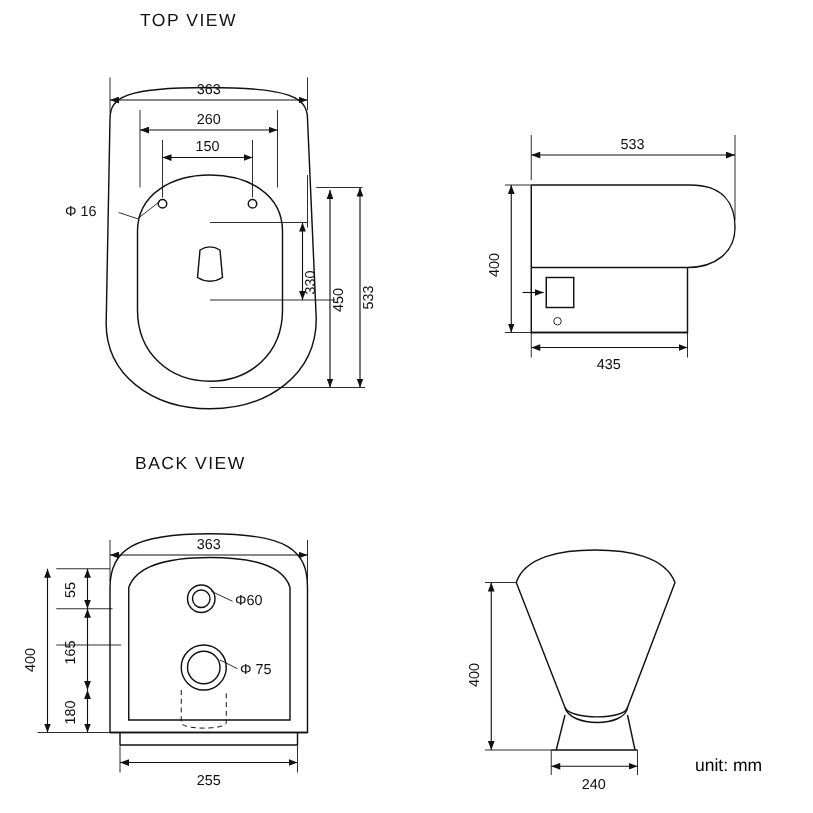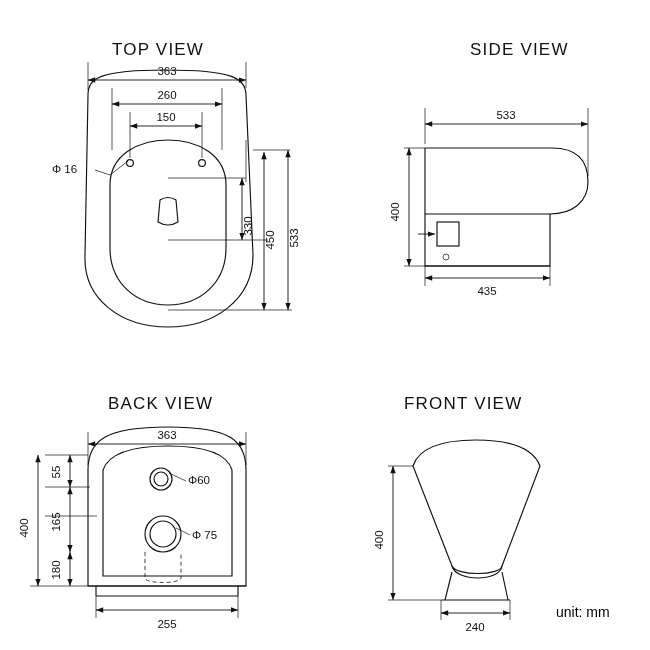--- a/index.html
+++ b/index.html
@@ -21,26 +21,25 @@
   }
   svg#drawing {
     position: absolute;
     left: 0;
     top: 0;
     width: 650px;
     height: 650px;
   }
   .title {
     position: absolute;
-    font-size: 17px;
+    font-size: 14px;
     letter-spacing: 1.2px;
     font-weight: normal;
     color: #111;
     white-space: nowrap;
-    margin-top: 32px;
   }
   #title-top  { left: 112px; top: 8px; }
   #title-side { left: 470px; top: 8px; }
   #title-back { left: 108px; top: 362px; }
   #title-front{ left: 404px; top: 362px; }
   .unit {
     position: absolute;
     left: 556px;
     top: 604px;
     font-size: 14px;
@@ -75,23 +74,21 @@
     fill: none;
     stroke-dasharray: 4 3;
   }
 </style>
 </head>
 <body>
 
 <div id="sheet">
 
   <div class="title" id="title-top">TOP VIEW</div>
-  <div class="title" id="title-side">SIDE VIEW</div>
   <div class="title" id="title-back">BACK VIEW</div>
-  <div class="title" id="title-front">FRONT  VIEW</div>
 
   <div class="unit">unit: mm</div>
 
   <svg id="drawing" viewBox="0 0 650 650">
     <defs>
       <marker id="ar" markerWidth="9" markerHeight="9" refX="8" refY="3" orient="auto" markerUnits="strokeWidth">
         <path d="M0,0 L8,3 L0,6 z" fill="#111"></path>
       </marker>
       <marker id="arS" markerWidth="9" markerHeight="9" refX="0" refY="3" orient="auto" markerUnits="strokeWidth">
         <path d="M8,0 L0,3 L8,6 z" fill="#111"></path>

